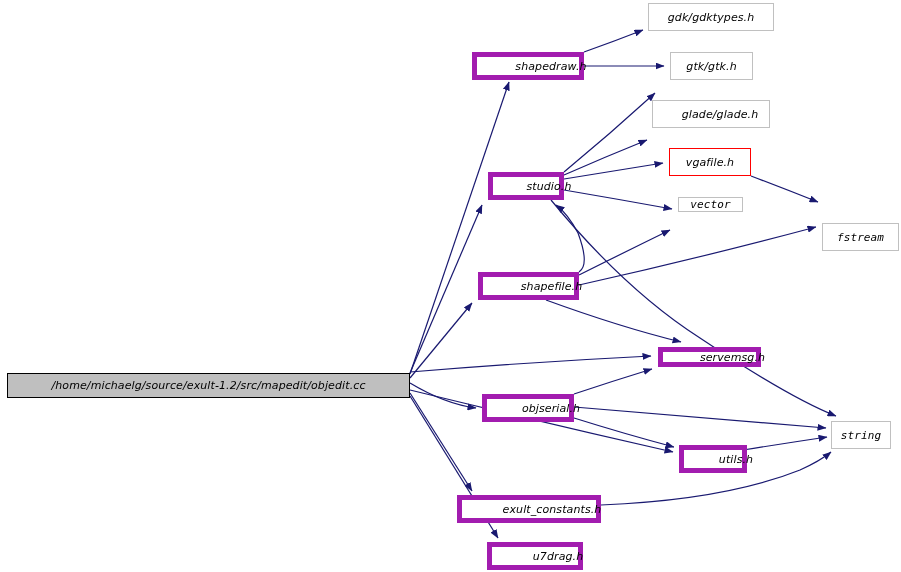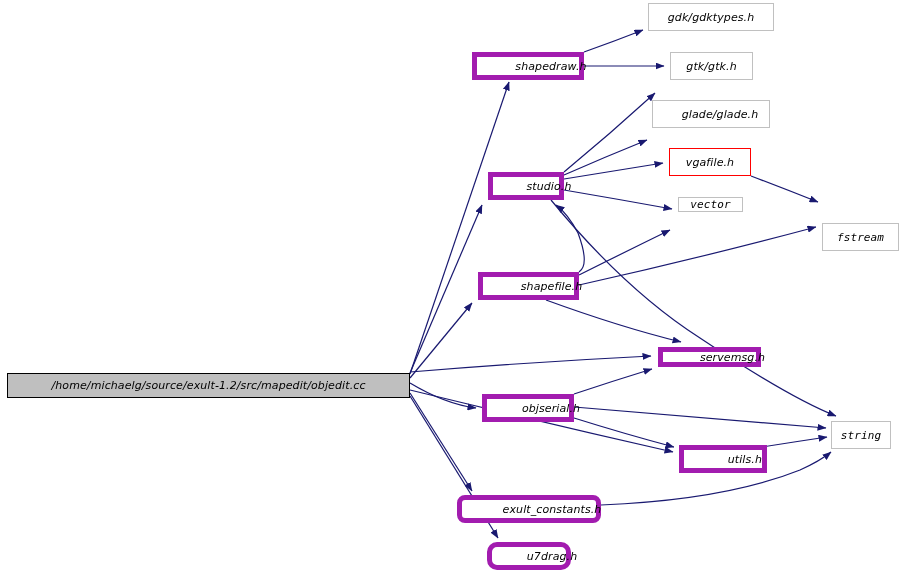--- a/index.html
+++ b/index.html
@@ -173,26 +173,26 @@
     </div>
 
     <div class="node n-local" style="left:482px; top:394px; width:92px; height:28px;">
       <span class="node-label">objserial.h</span>
     </div>
 
     <div class="node n-stl" style="left:831px; top:421px; width:60px; height:28px;">
       <span class="node-label">string</span>
     </div>
 
-    <div class="node n-local" style="left:679px; top:445px; width:88px; height:28px;justify-content:flex-end;">
+    <div class="node n-local" style="left:679px; top:445px; width:68px; height:28px;">
       <span class="node-label">utils.h</span>
     </div>
 
-    <div class="node n-local" style="left:457px; top:495px; width:144px; height:28px;border-radius:8px;">
+    <div class="node n-local" style="left:457px; top:495px; width:144px; height:28px;">
       <span class="node-label">exult_constants.h</span>
     </div>
 
-    <div class="node n-local" style="left:487px; top:542px; width:84px; height:28px;border-radius:10px;">
+    <div class="node n-local" style="left:487px; top:542px; width:96px; height:28px;">
       <span class="node-label">u7drag.h</span>
     </div>
 
   </div>
 </div>
 
 </body></html>

